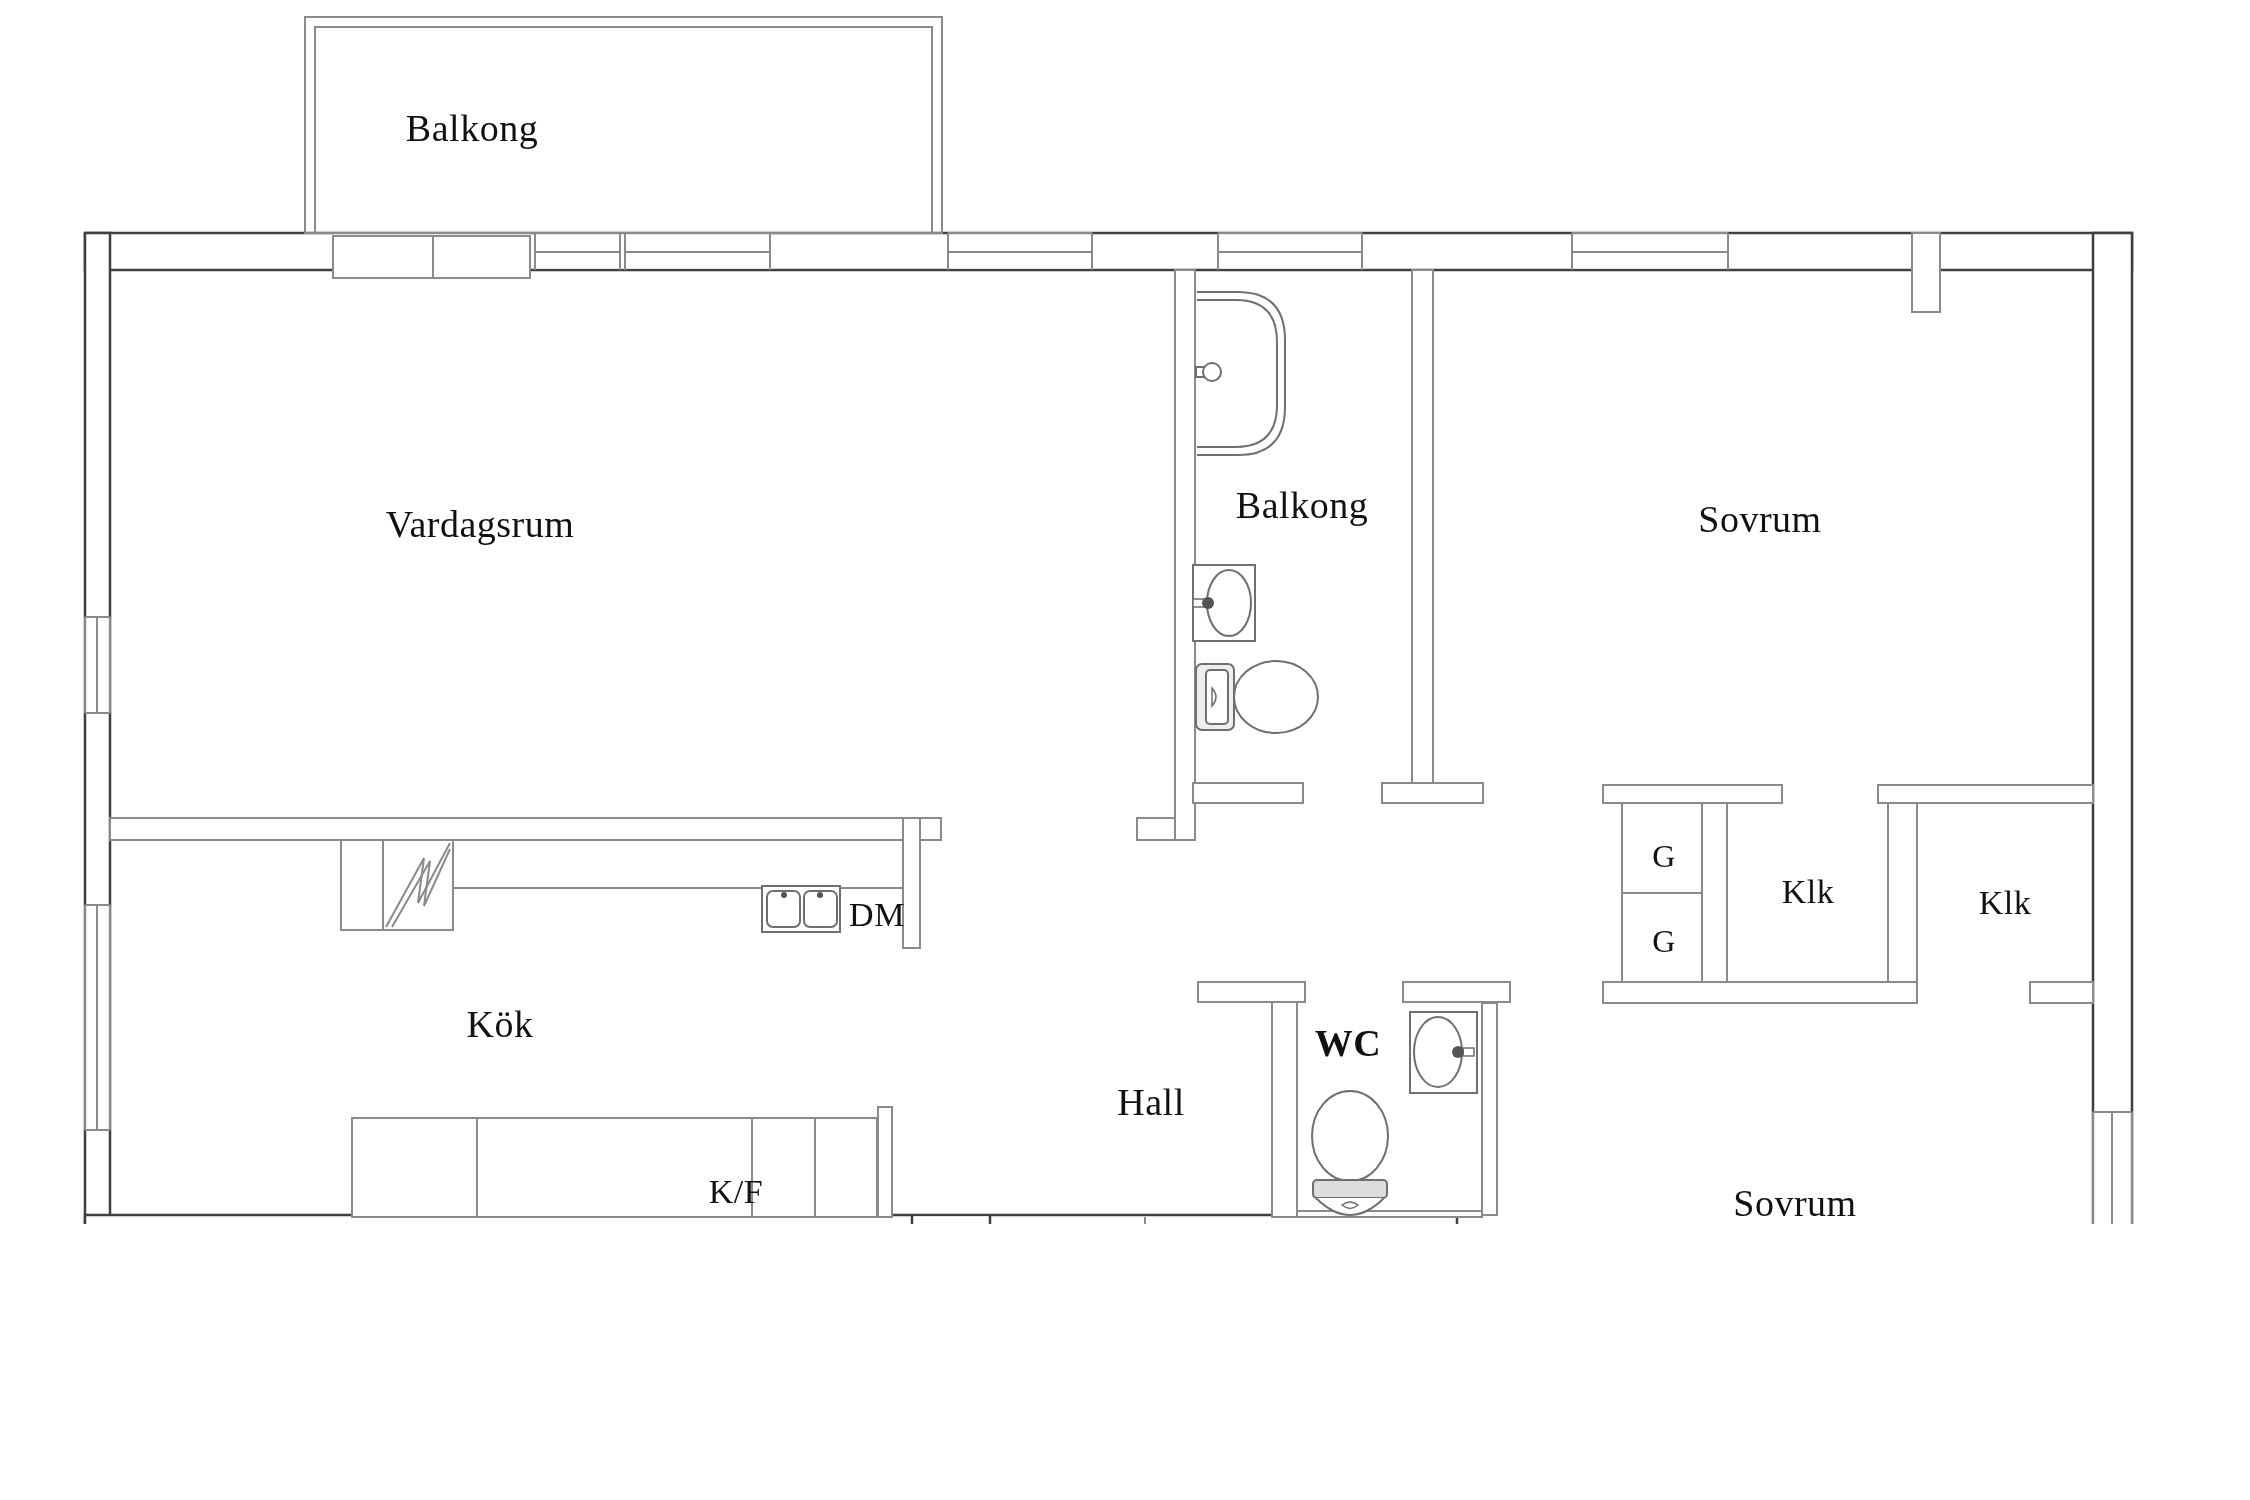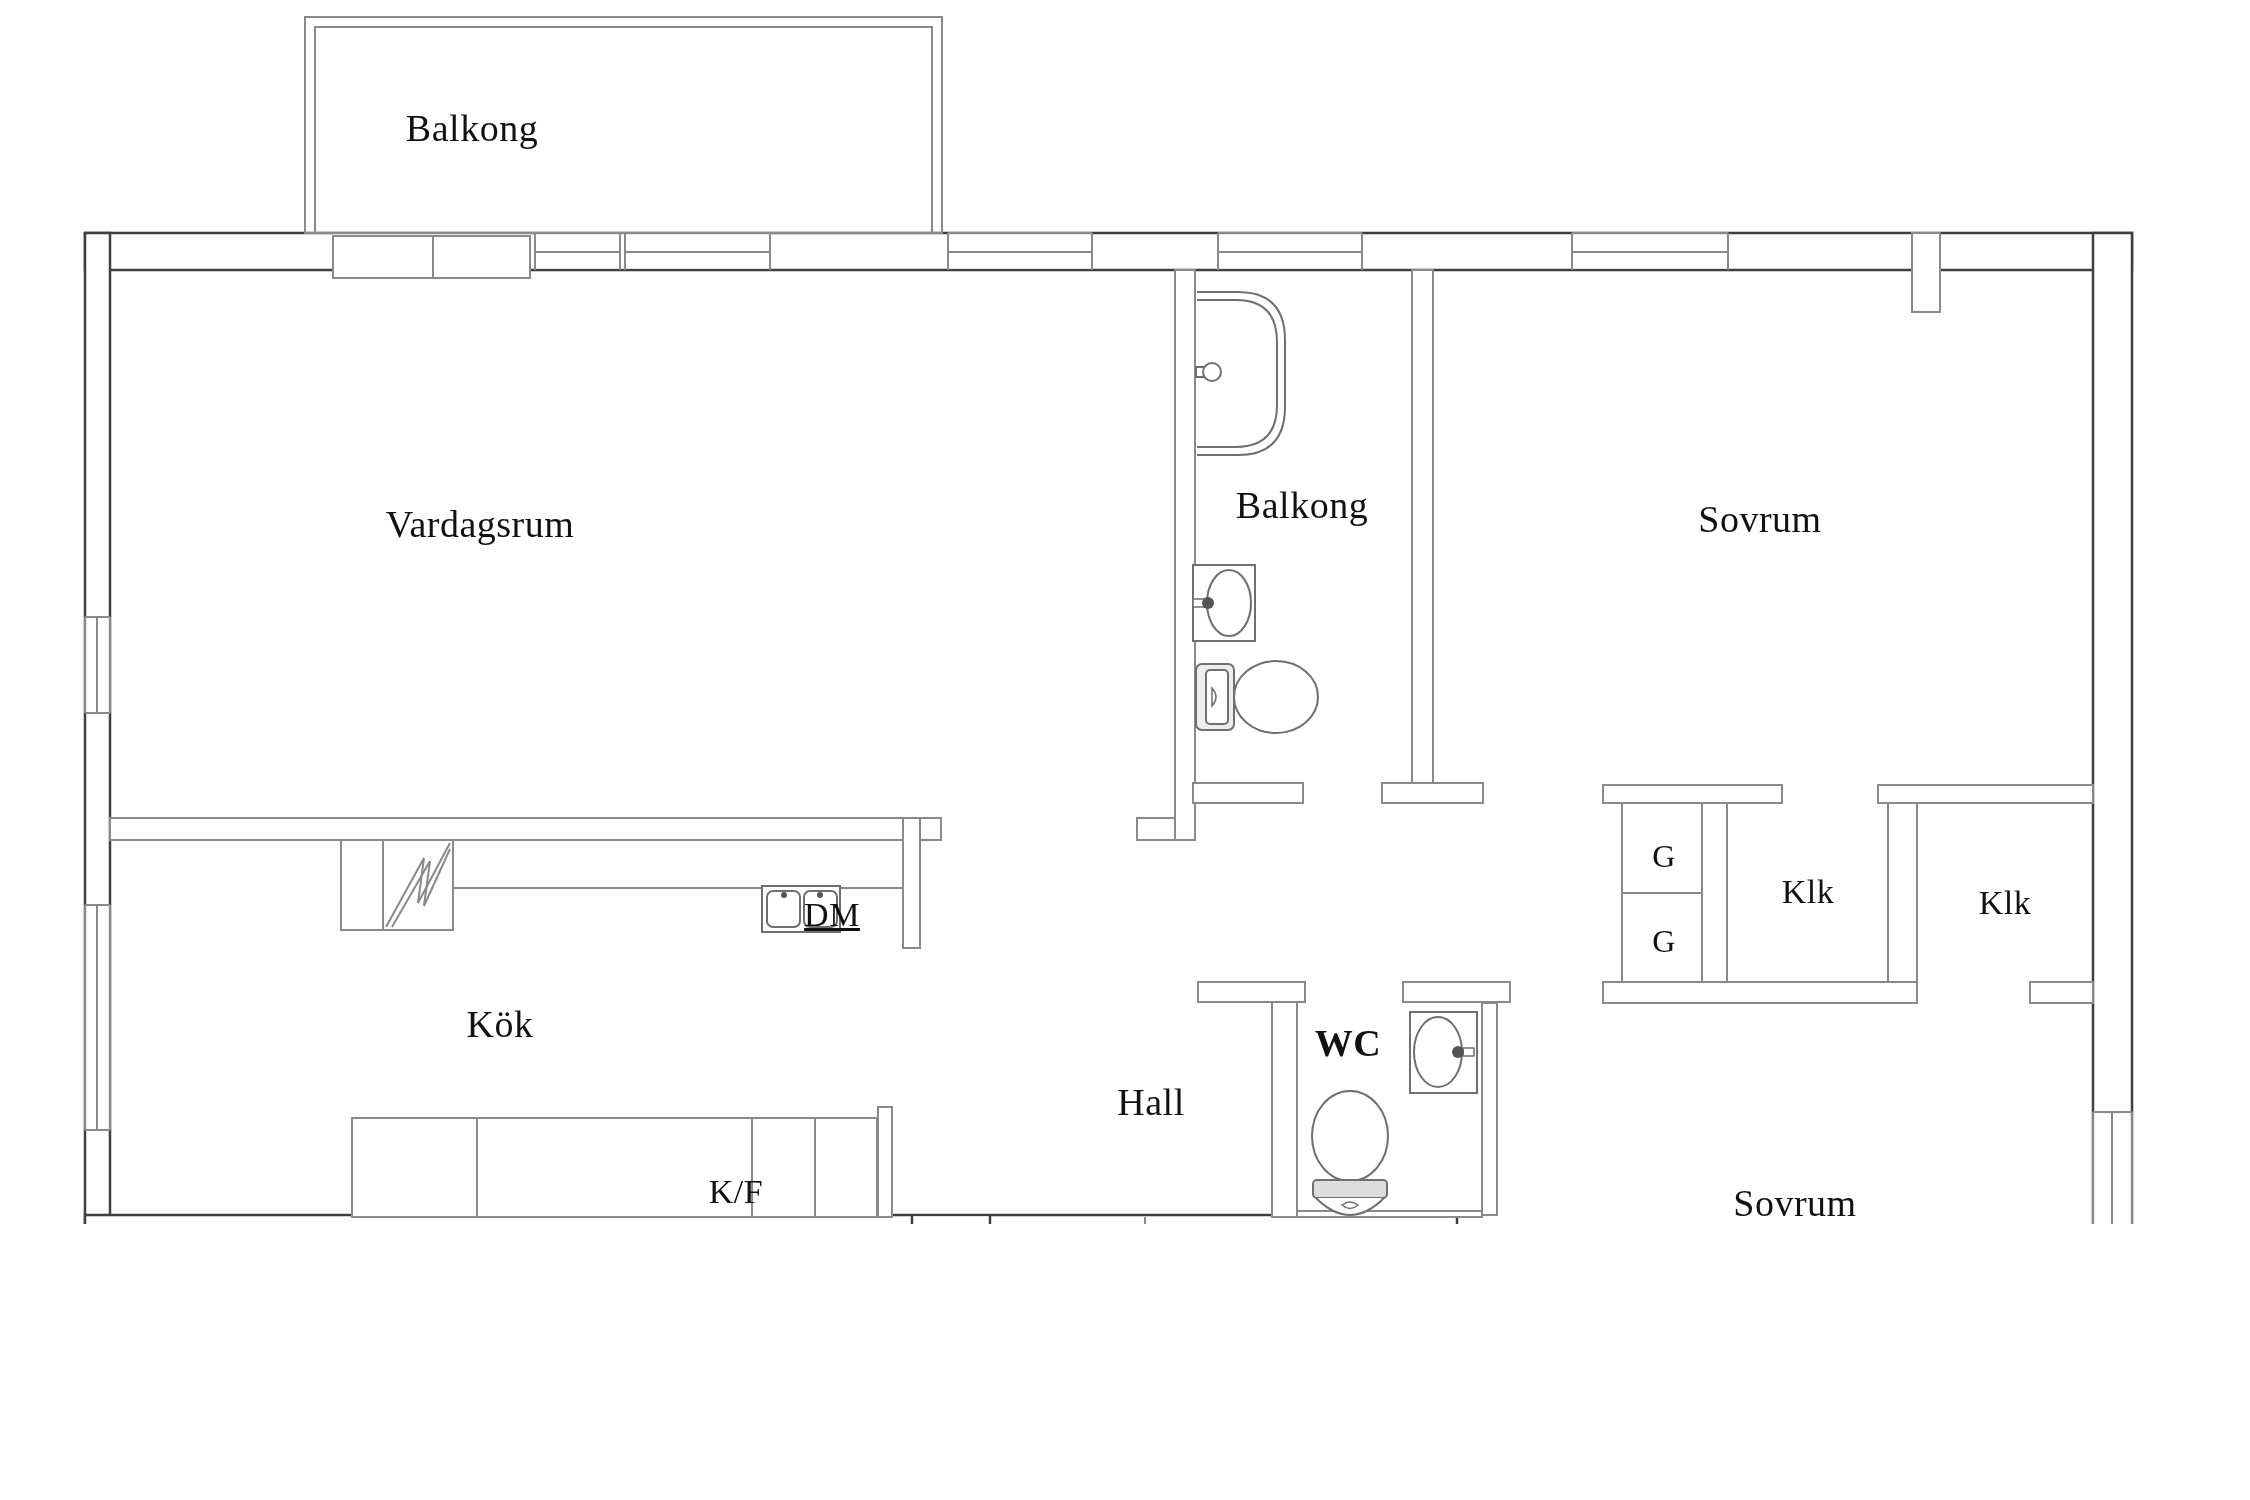--- a/index.html
+++ b/index.html
@@ -217,21 +217,21 @@
     <g>
       <polygon points="950,1277 987,1332 965,1332 965,1385 935,1385 935,1332 913,1332" fill="#ffffff" stroke="#3f3f3f" stroke-width="2.5"></polygon>
     </g>
   </svg>
 
   <div class="room-label lbl-lg" style="left:472px;top:128px;">Balkong</div>
   <div class="room-label lbl-lg" style="left:480px;top:524px;">Vardagsrum</div>
   <div class="room-label lbl-lg" style="left:1302px;top:505px;">Balkong</div>
   <div class="room-label lbl-lg" style="left:1760px;top:519px;">Sovrum</div>
   <div class="room-label lbl-lg" style="left:500px;top:1024px;">Kök</div>
-  <div class="room-label lbl-md" style="left:832px;top:915px;text-decoration:underline;">DM</div>
+  <div class="room-label lbl-md" style="left:877px;top:915px;">DM</div>
   <div class="room-label lbl-md" style="left:736px;top:1167px;margin-top:25px;">K/F</div>
   <div class="room-label lbl-lg" style="left:1151px;top:1102px;">Hall</div>
   <div class="room-label lbl-lg" style="left:1348px;top:1043px;font-weight:bold;">WC</div>
   <div class="room-label lbl-sm" style="left:1664px;top:856px;">G</div>
   <div class="room-label lbl-sm" style="left:1664px;top:941px;">G</div>
   <div class="room-label lbl-md" style="left:1808px;top:892px;">Klk</div>
   <div class="room-label lbl-md" style="left:2005px;top:903px;">Klk</div>
   <div class="room-label lbl-lg" style="left:1795px;top:1203px;">Sovrum</div>
 
 </div>

